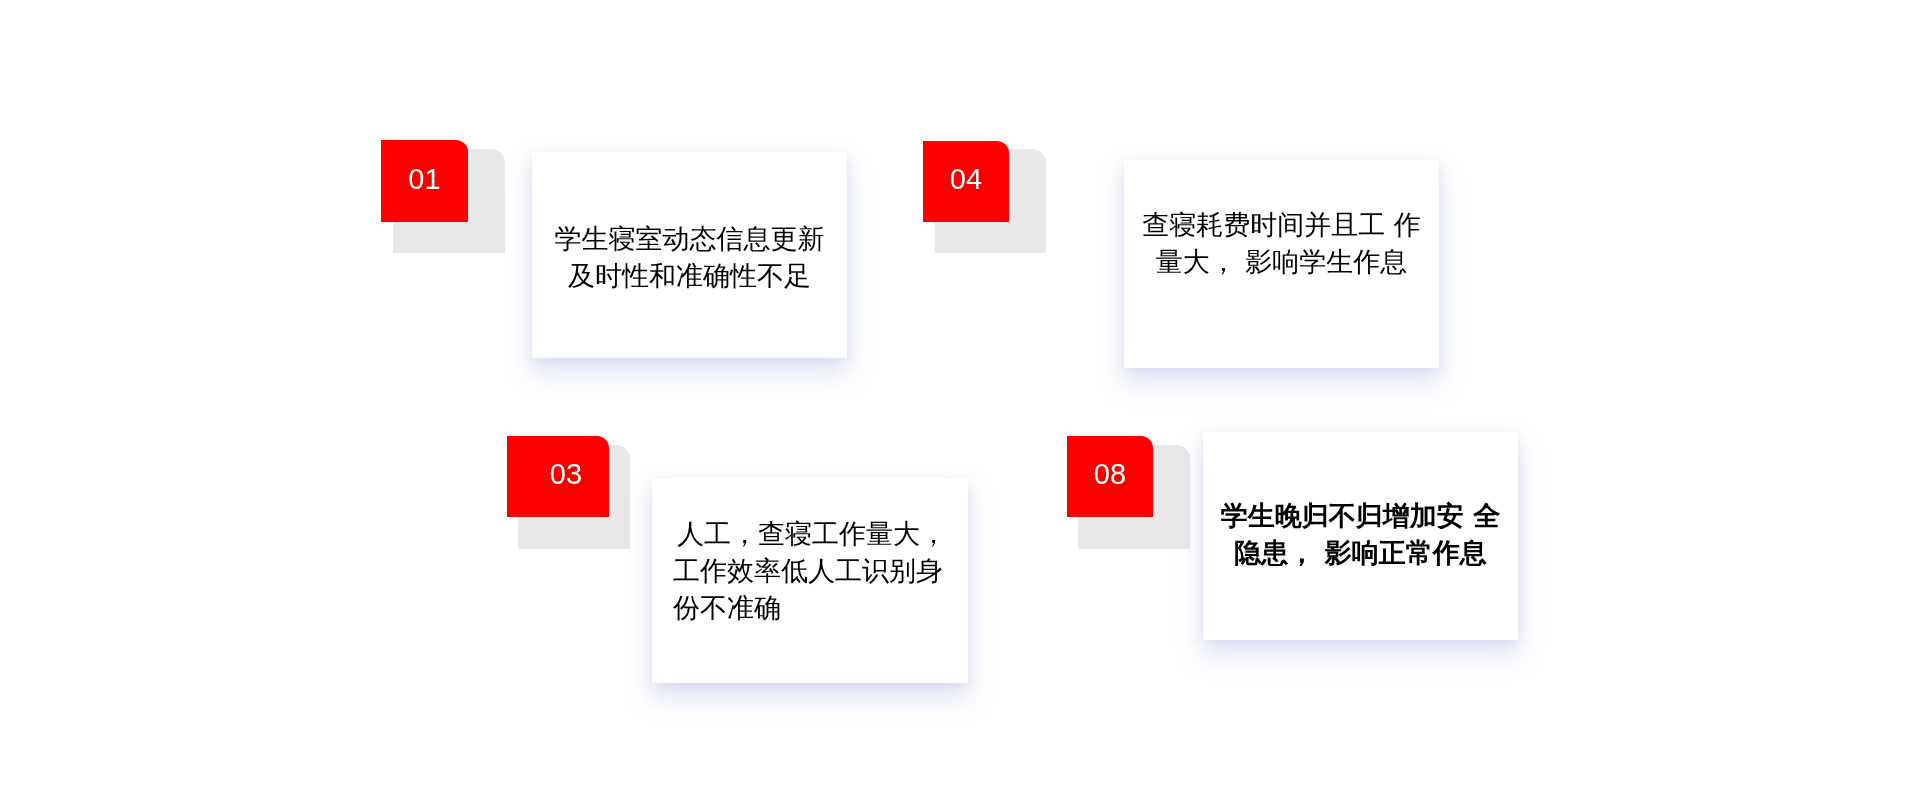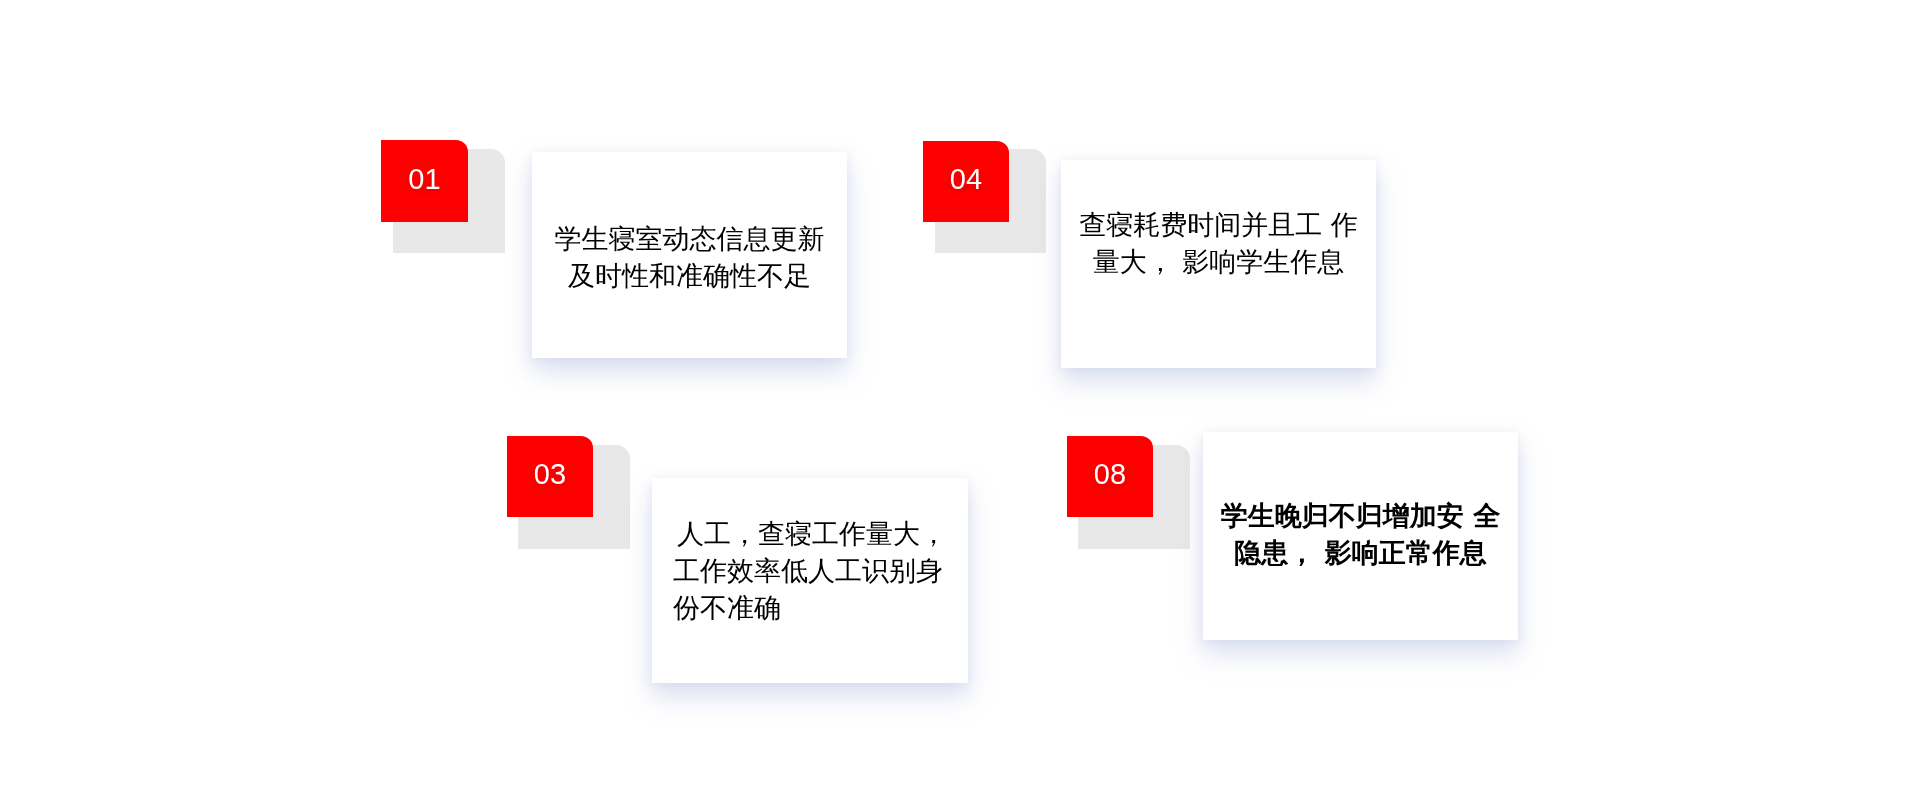--- a/index.html
+++ b/index.html
@@ -41,31 +41,31 @@
       <div>及时性和准确性不足</div>
     </div>
   </div>
 </div>
 
 <div class="item">
   <div class="gray-box" style="left:935px;top:149px;width:111px;height:104px;"></div>
   <div class="red-box" style="left:923px;top:141px;width:86px;height:81px;">
     <span>04</span>
   </div>
-  <div class="card" style="left:1061px;top:160px;width:315px;height:208px;">
+  <div class="card" style="left:1124px;top:160px;width:315px;height:208px;">
     <div class="text" style="margin-top:46px;">
       <div>查寝耗费时间并且工 作</div>
       <div>量大， 影响学生作息</div>
     </div>
   </div>
 </div>
 
 <div class="item">
   <div class="gray-box" style="left:518px;top:445px;width:112px;height:104px;"></div>
-  <div class="red-box" style="left:507px;top:436px;width:86px;height:81px;">
+  <div class="red-box" style="left:507px;top:436px;width:86px;height:81px;padding-left:16px;">
     <span>03</span>
   </div>
   <div class="card left" style="left:652px;top:478px;width:316px;height:205px;">
     <div class="text" style="margin-top:37px;">
       <div style="padding-left:4px;">人工，查寝工作量大，</div>
       <div>工作效率低人工识别身</div>
       <div>份不准确</div>
     </div>
   </div>
 </div>

